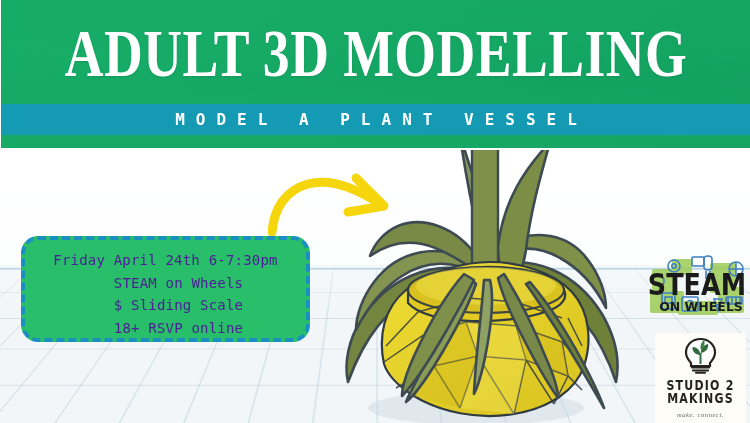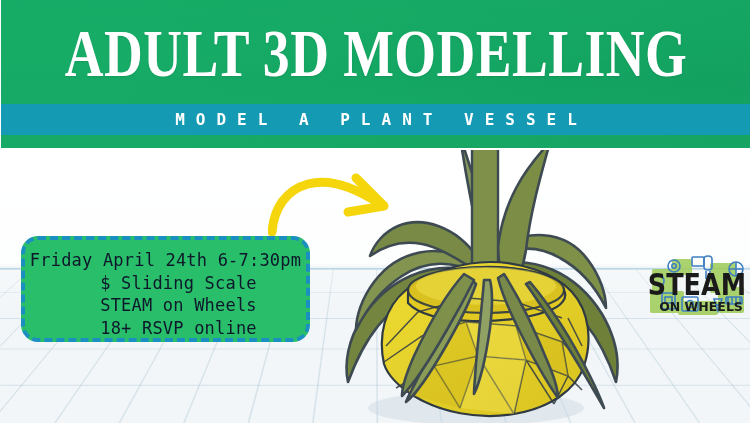--- a/index.html
+++ b/index.html
@@ -140,23 +140,23 @@
     top: 236px;
     width: 289px;
     height: 106px;
     background: #28be6a;
     border: 4px dashed #1b8fbf;
     border-radius: 17px;
     box-sizing: border-box;
     padding-top: 9px;
   }
   .infoline {
-    color: #0f172a;
+    color: #4c1d95;
     font-family: "DejaVu Sans Mono", monospace;
-    font-size: 17px;
+    font-size: 14px;
     line-height: 22.5px;
     text-align: center;
     white-space: nowrap;
     letter-spacing: 0.2px;
   }
   .infoline.l1 { text-align: center; }
   .infoline.l2, .infoline.l3, .infoline.l4 { padding-left: 26px; }
 
   
   #arrow { position: absolute; left: 268px; top: 168px; width: 140px; height: 70px; }
@@ -324,22 +324,22 @@
     </g>
   </svg>
 
   <svg id="arrow" viewBox="0 0 140 70">
     <path d="M4 64 C6 40 18 22 40 16 C62 10 88 20 112 36" stroke="#f5d60d" stroke-width="9" fill="none" stroke-linecap="round"></path>
     <path d="M88 10 L116 38 L80 44" stroke="#f5d60d" stroke-width="9" fill="none" stroke-linecap="round" stroke-linejoin="round"></path>
   </svg>
 
   <div id="infobox">
     <div class="infoline l1">Friday April 24th 6-7:30pm</div>
+    <div class="infoline l2">STEAM on Wheels</div>
     <div class="infoline l3">$ Sliding Scale</div>
-    <div class="infoline l2">STEAM on Wheels</div>
     <div class="infoline l4">18+ RSVP online</div>
   </div>
 
   <svg id="logo-steam" viewBox="0 0 98 76">
 
     <g fill="#9ccb55" opacity="0.85">
       <rect x="4" y="16" width="22" height="34" rx="2"></rect>
       <rect x="2" y="38" width="34" height="22" rx="2"></rect>
       <rect x="62" y="10" width="26" height="30" rx="2"></rect>
       <rect x="70" y="34" width="26" height="26" rx="2"></rect>
@@ -364,14 +364,31 @@
       <circle cx="88" cy="16" r="7"></circle>
       <path d="M88 9 L88 23 M81 16 L95 16"></path>
       <rect x="44" y="4" width="12" height="9" rx="1"></rect>
     </g>
 
     <text x="49" y="40" text-anchor="middle" font-family="DejaVu Sans, sans-serif" font-size="25" font-weight="bold" fill="#1a1a1a" transform="scale(1.02,1.18)" style="transform-box: fill-box; transform-origin: center;">STEAM</text>
 
     <text x="53" y="58" text-anchor="middle" font-family="DejaVu Sans, sans-serif" font-size="12.5" font-weight="bold" fill="#1a1a1a">ON WHEELS</text>
   </svg>
 
+  <div id="logo-studio">
+    <svg width="91" height="42" viewBox="0 0 91 42">
+
+      <path d="M45.5 6 C37 6 31 12 31 19.5 C31 24.5 34 27.5 36 30 L36 33 L55 33 L55 30 C57 27.5 60 24.5 60 19.5 C60 12 54 6 45.5 6 Z" fill="#ffffff" stroke="#24231f" stroke-width="2.2"></path>
+
+      <path d="M37 34.5 L54 34.5 M38 37.5 L53 37.5" stroke="#24231f" stroke-width="2.2" stroke-linecap="round"></path>
+      <path d="M41 39.8 L50 39.8" stroke="#24231f" stroke-width="2" stroke-linecap="round"></path>
+
+      <path d="M45.5 31 L45.5 20" stroke="#2f6b3e" stroke-width="2"></path>
+      <path d="M45.5 22 C40 22 37 18 37.5 14 C42 14 45 17 45.5 22 Z" fill="#2f6b3e"></path>
+      <path d="M46 20 C51 19 54 15 53 11 C48.5 12 45.5 15.5 46 20 Z" fill="#2f6b3e"></path>
+      <path d="M45.8 17 C49 14 50.5 10 49 7 C46 9.5 44.8 13 45.8 17 Z" fill="#3d7f4c"></path>
+    </svg>
+    <div class="studio-line">STUDIO 2</div>
+    <div class="studio-line">MAKINGS</div>
+    <div id="studio-tag">make. connect.</div>
+  </div>
 
 </div>
 
 </body></html>

